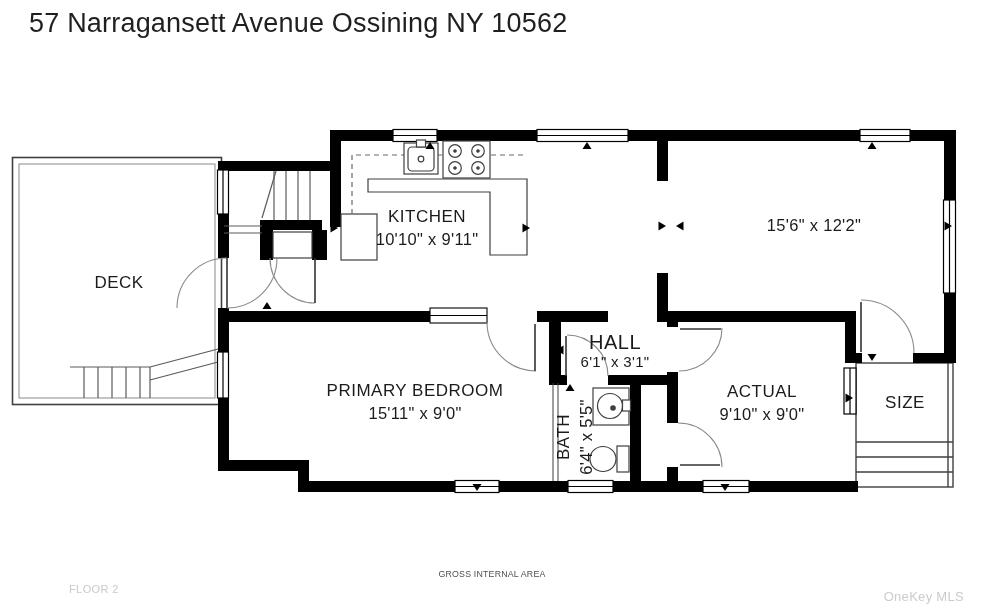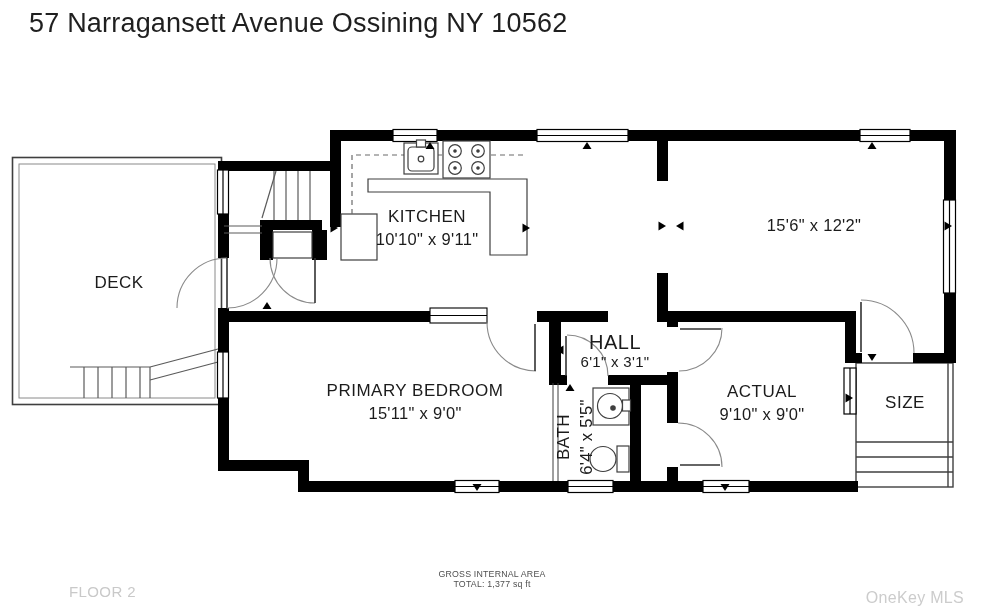--- a/index.html
+++ b/index.html
@@ -9,25 +9,25 @@
   .title{position:absolute;left:29px;top:8px;font-size:27px;font-weight:400;color:#1f1f1f;
          letter-spacing:0.2px;white-space:nowrap;}
   .room-label{position:absolute;transform:translateX(-50%);text-align:center;color:#1b1b1b;
               white-space:nowrap;line-height:22px;}
   .room-label .nm{font-size:17px;letter-spacing:0.5px;}
   .room-label .dims{font-size:16.5px;letter-spacing:0.3px;}
   .room-label.small .nm{font-size:20px;}
   .room-label.small .dims{font-size:15px;}
   .room-label.small{line-height:19px;}
   .room-label.rot{transform:translate(-50%,-50%) rotate(-90deg);}
-  .footer-floor{position:absolute;left:33px;top:583px;font-size:15px;color:#c9c9c9;letter-spacing:0.4px;padding-left:36px;}
+  .footer-floor{position:absolute;left:33px;top:583px;font-size:11px;color:#c9c9c9;letter-spacing:0.4px;padding-left:36px;}
   .area-block{position:absolute;left:0;width:984px;top:570px;text-align:center;color:#4f4f4f;}
   .area-block div{font-size:8.8px;line-height:9.6px;letter-spacing:0.2px;text-align:center;}
   .area-block .disc{color:#c5c5c5;}
-  .watermark{position:absolute;right:20px;top:589px;font-size:16px;color:#cccccc;letter-spacing:0.3px;}
+  .watermark{position:absolute;right:20px;top:589px;font-size:13px;color:#cccccc;letter-spacing:0.3px;}
 </style>
 </head>
 <body>
 
 <div class="stage">
 
   <div class="title">57 Narragansett Avenue Ossining NY 10562</div>
 
   <svg class="plan-svg" width="984" height="614" viewBox="0 0 984 614">
 
@@ -243,17 +243,16 @@
     <div class="nm">ACTUAL</div>
     <div class="dims">9'10" x 9'0"</div>
   </div>
   <div class="room-label" style="left:905px;top:392px;">
     <div class="nm">SIZE</div>
   </div>
 
   <div class="footer-floor">FLOOR 2</div>
   <div class="area-block">
     <div>GROSS INTERNAL AREA</div>
-    <div>TOTAL: 1,377 sq ft</div>
   </div>
   <div class="watermark">OneKey MLS</div>
 
 </div>
 
 </body></html>

